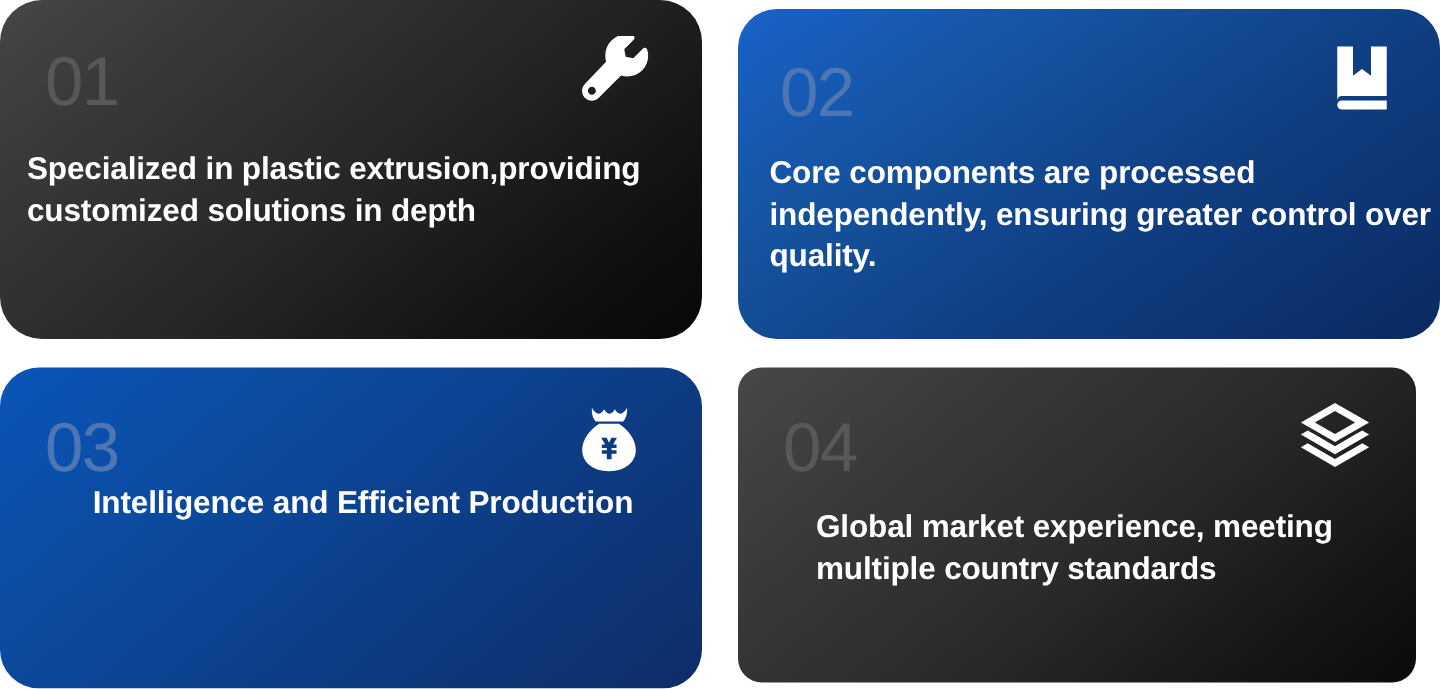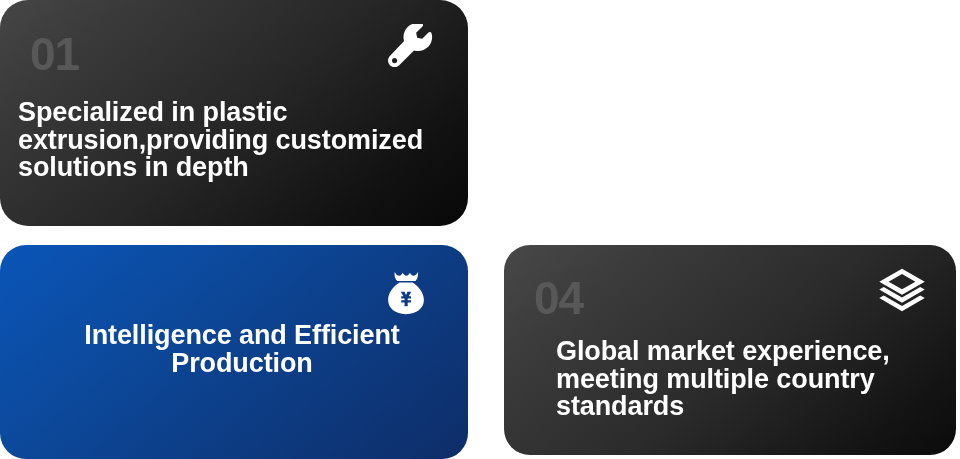--- a/index.html
+++ b/index.html
@@ -42,50 +42,49 @@
   }
   .card-03 {
     left: 0px;   top: 245px;
     width: 468px; height: 214px;
     border-radius: 26px;
     background: linear-gradient(140deg, #0a55b8 0%, #0c4a9e 32%, #0d3a80 68%, #0e2d68 100%);
   }
   .card-04 {
     left: 492px; top: 245px;
     width: 452px; height: 210px;
-    border-radius: 26px;
+    border-radius: 16px;
     background: linear-gradient(140deg, #484848 0%, #3c3c3c 20%, #2a2a2a 55%, #141414 85%, #0b0b0b 100%);
-    margin-left: 12px;
   }
 
   
   .card-number {
     position: absolute;
-    font-weight: 700;
+    font-weight: 400;
     font-size: 46px;
     line-height: 1;
     letter-spacing: -1px;
     user-select: none;
   }
   .card-01 .card-number,
   .card-04 .card-number { color: #585858; }
   .card-02 .card-number,
   .card-03 .card-number { color: #4c76b4; }
 
   .card-01 .card-number { left: 30px; top: 31px; }
   .card-02 .card-number { left: 28px; top: 32px; }
   .card-03 .card-number { left: 30px; top: 30px; }
   .card-04 .card-number { left: 30px; top: 30px; }
 
   
   .card-text {
     position: absolute;
     color: #ffffff;
     font-weight: 700;
-    font-size: 27px;
+    font-size: 21px;
     line-height: 27.5px;
     letter-spacing: -0.1px;
   }
   .card-01 .card-text { left: 18px; top: 99px;  width: 430px; }
   .card-02 .card-text { left: 21px; top: 96px;  width: 450px; }
   .card-03 .card-text { left: 32px; top: 322px; width: 420px; }
   .card-04 .card-text { left: 52px; top: 93px;  width: 410px; }
 
   
   .card-03 .card-text { top: 77px; text-align: center; }
@@ -112,22 +111,35 @@
 
     <span class="card-icon">
       <svg viewBox="0 0 64 64" xmlns="http://www.w3.org/2000/svg" aria-hidden="true">
         <path fill="#ffffff" d="M58.2 11.6c-0.5-1.6-2.6-2-3.8-0.8l-8.1 8.1-6.4-1.3-1.3-6.4 8.1-8.1c1.2-1.2 0.8-3.3-0.9-3.8 -6.2-1.8-13.2-0.3-18.1 4.6 -4.9 4.9-6.3 11.8-4.6 18L5 40.9c-3.2 3.2-3.2 8.5 0 11.8 3.3 3.3 8.6 3.3 11.9 0l19-18.9c6.2 1.8 13.2 0.3 18.1-4.6C58.8 24.4 60.1 17.6 58.2 11.6zM11 50.2c-1.9 0-3.4-1.5-3.4-3.4 0-1.9 1.5-3.4 3.4-3.4 1.9 0 3.4 1.5 3.4 3.4C14.4 48.7 12.9 50.2 11 50.2z"></path>
       </svg>
     </span>
 
     <div class="card-text">Specialized in plastic extrusion,providing customized solutions in depth</div>
   </div>
 
+  <div class="card card-02">
+    <div class="card-number">02</div>
+
+    <span class="card-icon">
+      <svg viewBox="0 0 64 64" xmlns="http://www.w3.org/2000/svg" aria-hidden="true">
+        <path fill="#ffffff" d="M10 4h14v26l8-6 8 6V4h14v44H14c-2.2 0-4 1.8-4 4V4z"></path>
+        <path fill="#ffffff" d="M14 52h40v8H14c-2.2 0-4-1.8-4-4S11.8 52 14 52z"></path>
+      </svg>
+    </span>
+
+    <div class="card-text">Core components are processed independently, ensuring greater control over quality.</div>
+  </div>
 
   <div class="card card-03">
+    <div class="card-number">03</div>
 
     <span class="card-icon">
       <svg viewBox="0 0 64 64" xmlns="http://www.w3.org/2000/svg" aria-hidden="true">
 
         <path fill="#ffffff" d="M18 6c1.6 2.9 3.6 4.8 5.6 4.8 2 0 3.3-1.6 4.4-3.6 1.1 2 2.4 3.6 4.4 3.6 2 0 3.3-1.6 4.4-3.6 1.1 2 2.4 3.6 4.4 3.6 2 0 4-1.9 5.6-4.8 0 0 0.9 7.4-3.2 11.2H21.2C17.1 13.4 18 6 18 6z"></path>
 
         <path fill="#ffffff" fill-rule="evenodd" d="M24 19h16c7.5 4.8 14 12.6 14 21.6C54 50.8 45 58 32 58S10 50.8 10 40.6C10 31.6 16.5 23.8 24 19zM25.5 30.5h4.6l1.9 4.1 1.9-4.1h4.6l-3.1 5.6h2.8v2.8h-4.1v1.9h4.1v2.8h-4.1v4.7h-3.9v-4.7h-4.1v-2.8h4.1v-1.9h-4.1v-2.8h2.8L25.5 30.5z"></path>
       </svg>
     </span>
 

